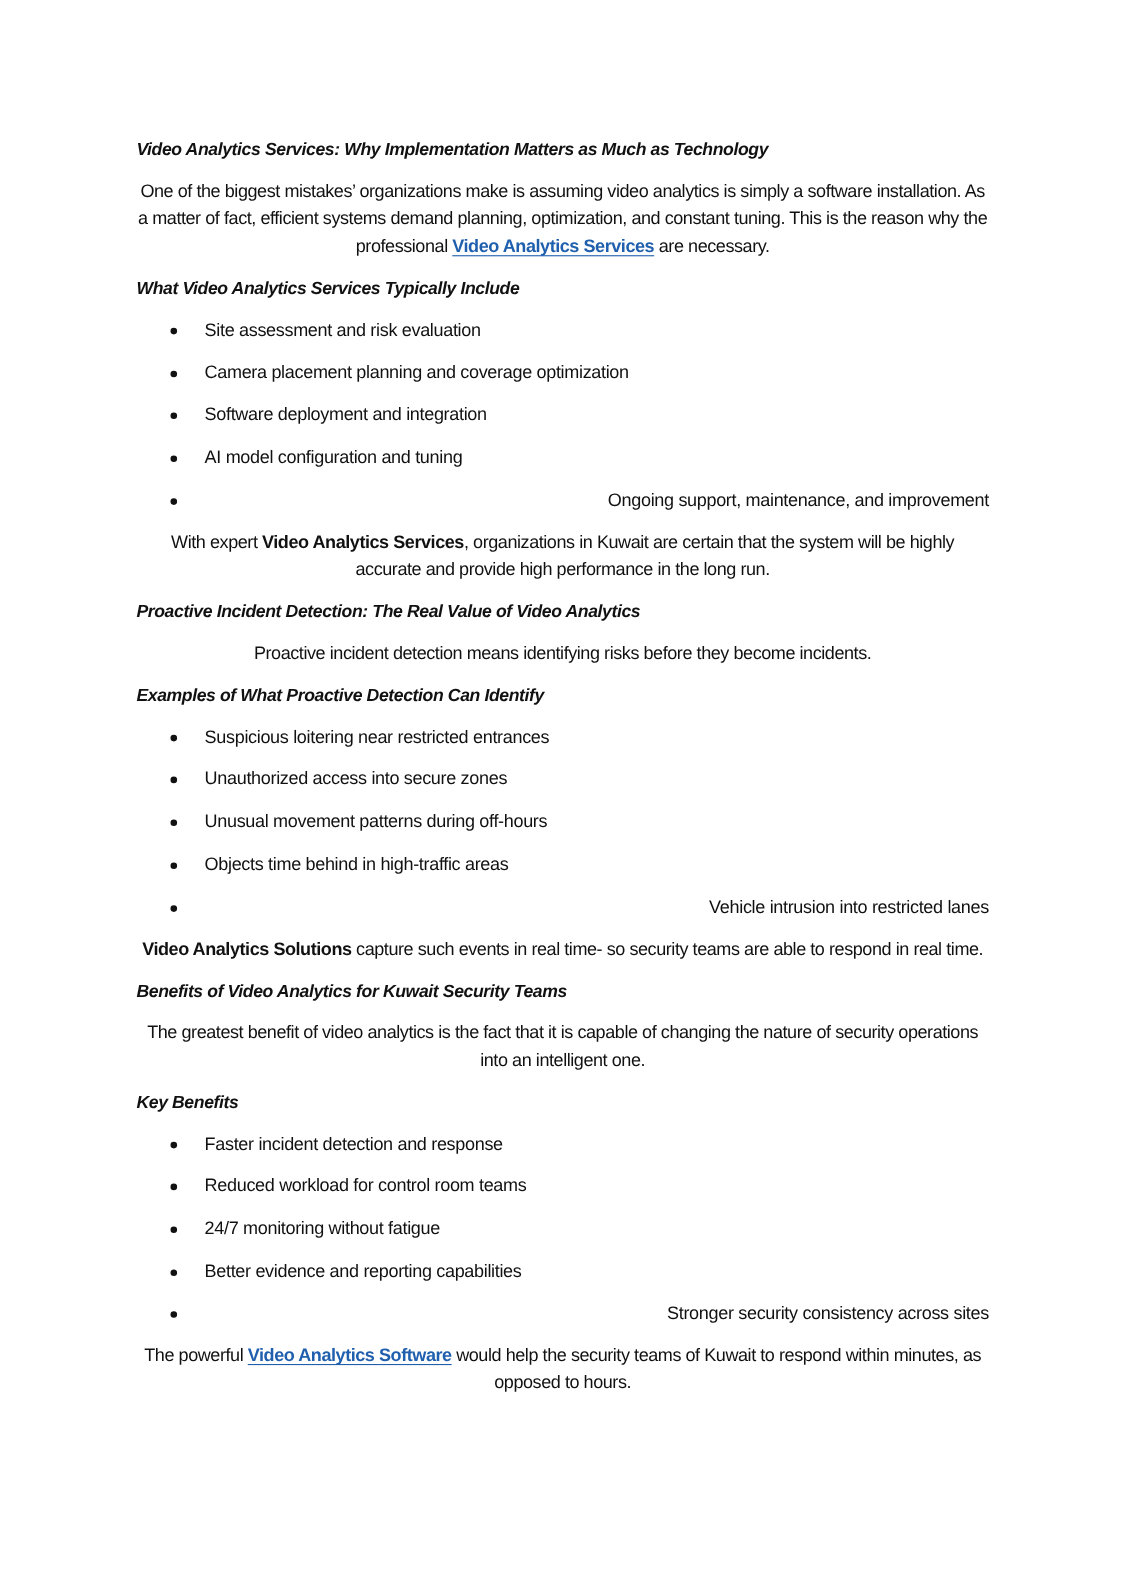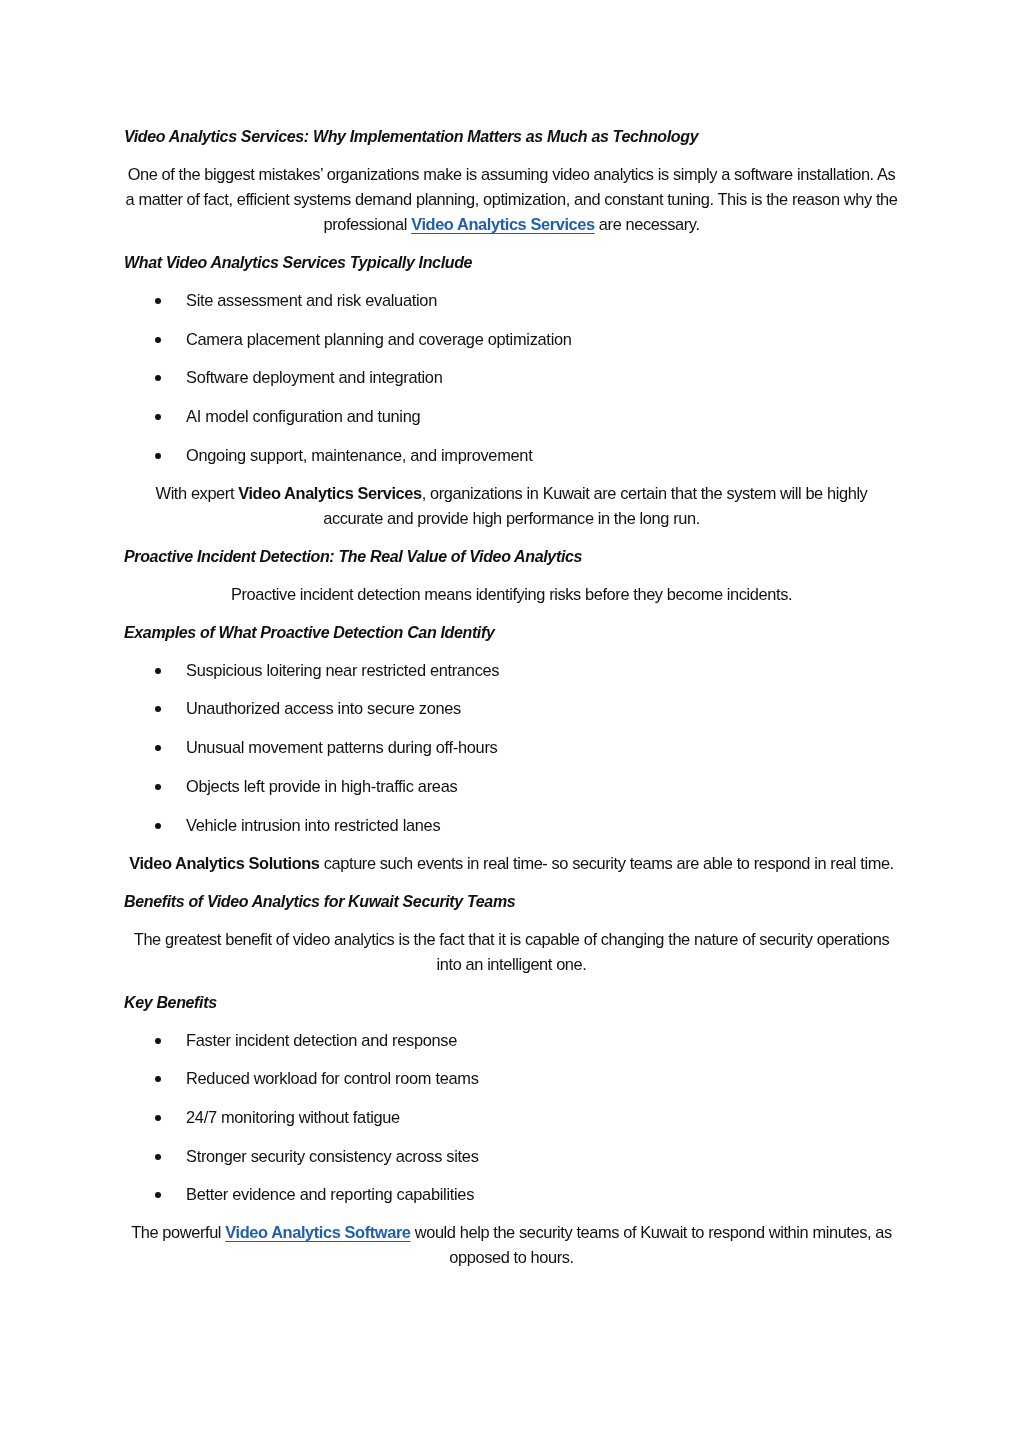--- a/index.html
+++ b/index.html
@@ -57,20 +57,21 @@
     ul.bullets li {
       position: relative;
       padding-left: 62px;
       font-size: 16.4px;
       line-height: 25px;
       margin-bottom: 13.7px;
       letter-spacing: -0.3px;
     }
     ul.bullets li:last-child {
       margin-bottom: 0;
+      text-align: right;
     }
     ul.bullets li .bullet-icon {
       position: absolute;
       left: 31px;
       top: 10px;
       width: 6px;
       height: 6px;
       border-radius: 50%;
       background: #111111;
     }
@@ -94,31 +95,31 @@
   <p class="para"><span>With expert </span><b>Video Analytics Services</b><span>, organizations in Kuwait are certain that the system will be highly accurate and provide high performance in the long run.</span></p>
 
   <div class="heading">Proactive Incident Detection: The Real Value of Video Analytics</div>
   <p class="para">Proactive incident detection means identifying risks before they become incidents.</p>
 
   <div class="heading">Examples of What Proactive Detection Can Identify</div>
   <ul class="bullets">
     <li><span class="bullet-icon"></span><span>Suspicious loitering near restricted entrances</span></li>
     <li><span class="bullet-icon"></span><span>Unauthorized access into secure zones</span></li>
     <li><span class="bullet-icon"></span><span>Unusual movement patterns during off-hours</span></li>
-    <li><span class="bullet-icon"></span><span>Objects left provide in high-traffic areas</span></li>
+    <li><span class="bullet-icon"></span><span>Objects time behind in high-traffic areas</span></li>
     <li><span class="bullet-icon"></span><span>Vehicle intrusion into restricted lanes</span></li>
   </ul>
   <p class="para"><b>Video Analytics Solutions</b><span> capture such events in real time- so security teams are able to respond in real time.</span></p>
 
   <div class="heading">Benefits of Video Analytics for Kuwait Security Teams</div>
   <p class="para">The greatest benefit of video analytics is the fact that it is capable of changing the nature of security operations into an intelligent one.</p>
 
   <div class="heading">Key Benefits</div>
   <ul class="bullets">
     <li><span class="bullet-icon"></span><span>Faster incident detection and response</span></li>
     <li><span class="bullet-icon"></span><span>Reduced workload for control room teams</span></li>
     <li><span class="bullet-icon"></span><span>24/7 monitoring without fatigue</span></li>
+    <li><span class="bullet-icon"></span><span>Better evidence and reporting capabilities</span></li>
     <li><span class="bullet-icon"></span><span>Stronger security consistency across sites</span></li>
-    <li><span class="bullet-icon"></span><span>Better evidence and reporting capabilities</span></li>
   </ul>
   <p class="para"><span>The powerful </span><a class="link">Video Analytics Software</a><span> would help the security teams of Kuwait to respond within minutes, as opposed to hours.</span></p>
 
 </div>
 
 </body></html>

